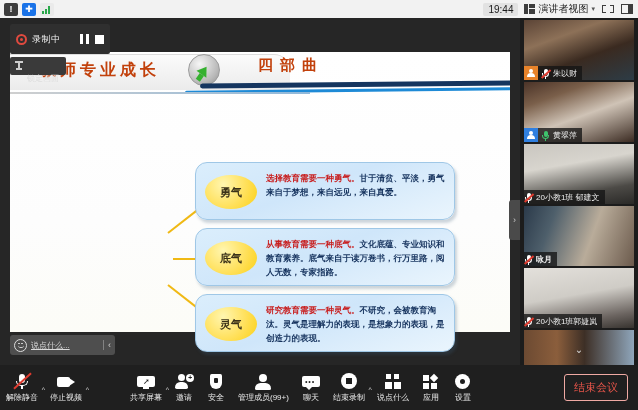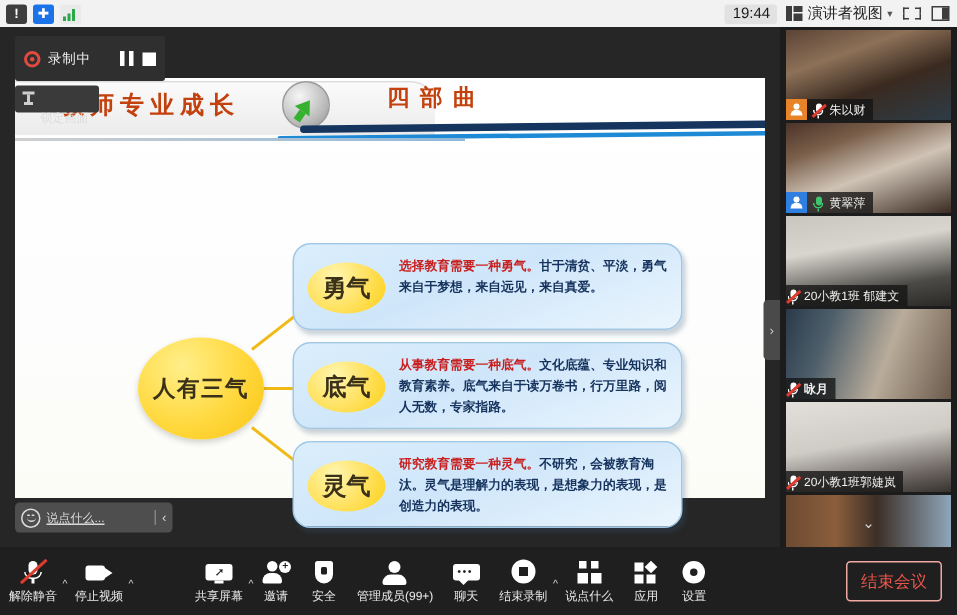--- a/index.html
+++ b/index.html
@@ -182,21 +182,21 @@
   .branch.b2 { top: 176px; }
   .branch.b3 { top: 242px; }
   .branch-badge {
     position: absolute; left: 9px; top: 12px; width: 52px; height: 34px;
     border-radius: 50%;
     background: radial-gradient(circle at 35% 28%, #fff6b0 0%, #ffe05a 55%, #fbd013 100%);
     display: flex; align-items: center; justify-content: center;
   }
   .branch-badge span {
     font-family: "DejaVu Serif", "Liberation Serif", serif;
-    font-size: 16px; font-weight: bold; color: #3a3118;
+    font-size: 11px; font-weight: bold; color: #3a3118;
   }
   .branch-text {
     position: absolute; left: 70px; top: 8px; right: 8px;
     font-family: "DejaVu Serif", "Liberation Serif", serif;
     font-size: 8.5px; line-height: 14px; color: #16335e; font-weight: bold;
   }
   .branch-text em { font-style: normal; color: #c81f1f; }
 
   
   .chatbar {
@@ -401,23 +401,20 @@
         <div class="head-title2">四部曲</div>
         <div class="band-dark"></div>
         <div class="band-blue"></div>
         <div class="band-grey"></div>
       </div>
 
       <div class="conn" style="left:158px; top:180px; width:40px; transform:rotate(-38deg);"></div>
       <div class="conn" style="left:163px; top:206px; width:26px;"></div>
       <div class="conn" style="left:158px; top:232px; width:40px; transform:rotate(38deg);"></div>
 
-      <div class="center-node">
-        <span>人有三气</span>
-      </div>
 
       <div class="branch b1">
         <div class="branch-badge">
           <span>勇气</span>
         </div>
         <div class="branch-text">
           <em>选择教育需要一种勇气。</em><span>甘于清贫、平淡，勇气来自于梦想，来自远见，来自真爱。</span>
         </div>
       </div>
 

